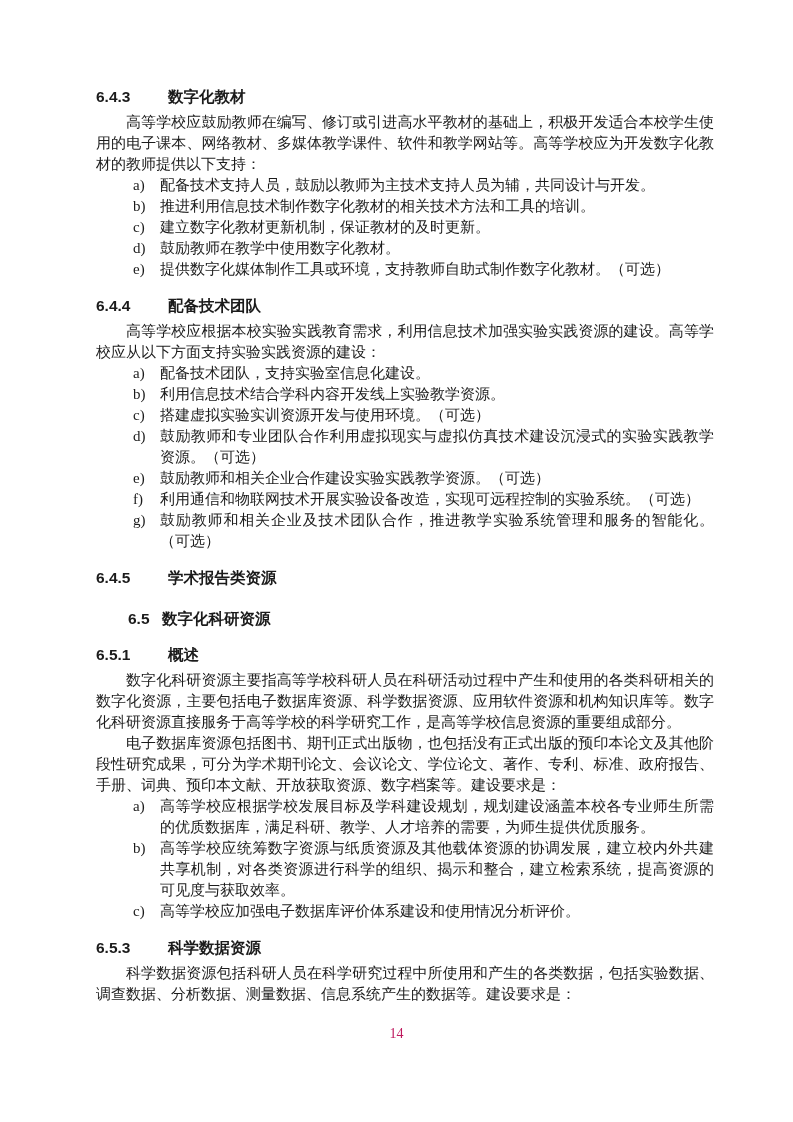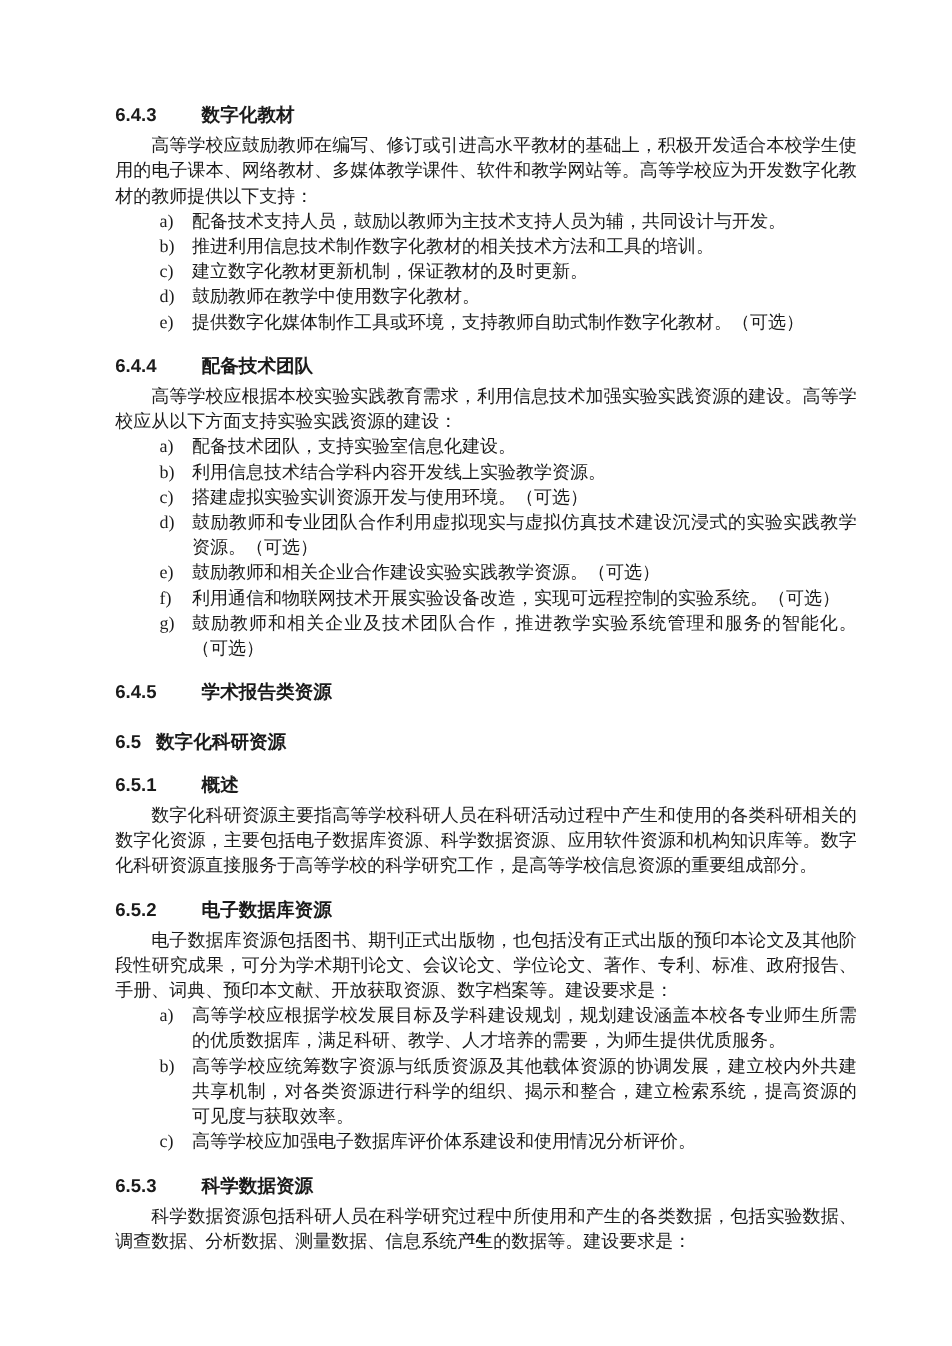--- a/index.html
+++ b/index.html
@@ -34,21 +34,21 @@
     text-align: left;
   }
   .heading.first { margin-top: 0; }
   .heading .num {
     display: inline-block;
     min-width: 72px;
   }
   .heading.lvl2 .num {
     min-width: 34px;
   }
-  .heading.lvl2 { margin-top: 20px; }
+  .heading.lvl2 { margin-top: 20px; margin-left: 32px; }
   .para {
     margin: 0;
     text-indent: 2em;
   }
   .li {
     display: flex;
     align-items: flex-start;
   }
   .li-label {
     flex: 0 0 27px;
@@ -59,21 +59,21 @@
     text-align: justify;
   }
   .page-num {
     position: absolute;
     left: 0;
     top: 1026px;
     width: 100%;
     text-align: center;
     font-family: "Liberation Serif", "DejaVu Serif", serif;
     font-size: 14px;
-    color: #000000;
+    color: #be185d;
   }
 </style>
 </head>
 <body>
 
 <div class="page">
   <main class="content">
 
     <div class="heading first">
       <span class="num">6.4.3</span><span class="htitle">数字化教材</span>
@@ -139,23 +139,20 @@
 
     <div class="heading lvl2">
       <span class="num">6.5</span><span class="htitle">数字化科研资源</span>
     </div>
 
     <div class="heading">
       <span class="num">6.5.1</span><span class="htitle">概述</span>
     </div>
     <p class="para">数字化科研资源主要指高等学校科研人员在科研活动过程中产生和使用的各类科研相关的数字化资源，主要包括电子数据库资源、科学数据资源、应用软件资源和机构知识库等。数字化科研资源直接服务于高等学校的科学研究工作，是高等学校信息资源的重要组成部分。</p>
 
-    <div class="heading">
-      <span class="num">6.5.2</span><span class="htitle">电子数据库资源</span>
-    </div>
     <p class="para">电子数据库资源包括图书、期刊正式出版物，也包括没有正式出版的预印本论文及其他阶段性研究成果，可分为学术期刊论文、会议论文、学位论文、著作、专利、标准、政府报告、手册、词典、预印本文献、开放获取资源、数字档案等。建设要求是：</p>
     <div class="li">
       <span class="li-label">a)</span>
       <span class="li-text">高等学校应根据学校发展目标及学科建设规划，规划建设涵盖本校各专业师生所需的优质数据库，满足科研、教学、人才培养的需要，为师生提供优质服务。</span>
     </div>
     <div class="li">
       <span class="li-label">b)</span>
       <span class="li-text">高等学校应统筹数字资源与纸质资源及其他载体资源的协调发展，建立校内外共建共享机制，对各类资源进行科学的组织、揭示和整合，建立检索系统，提高资源的可见度与获取效率。</span>
     </div>
     <div class="li">

